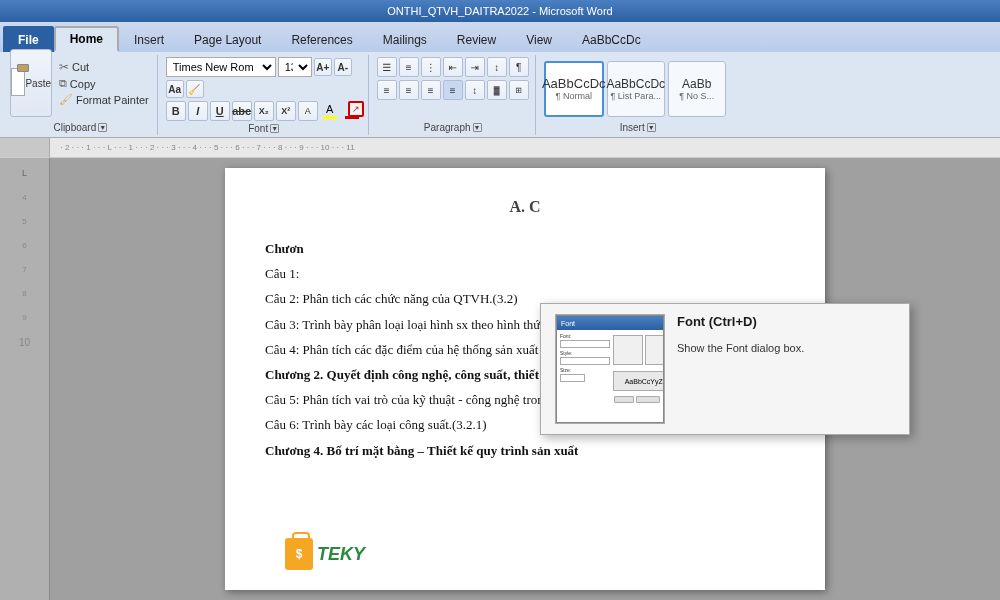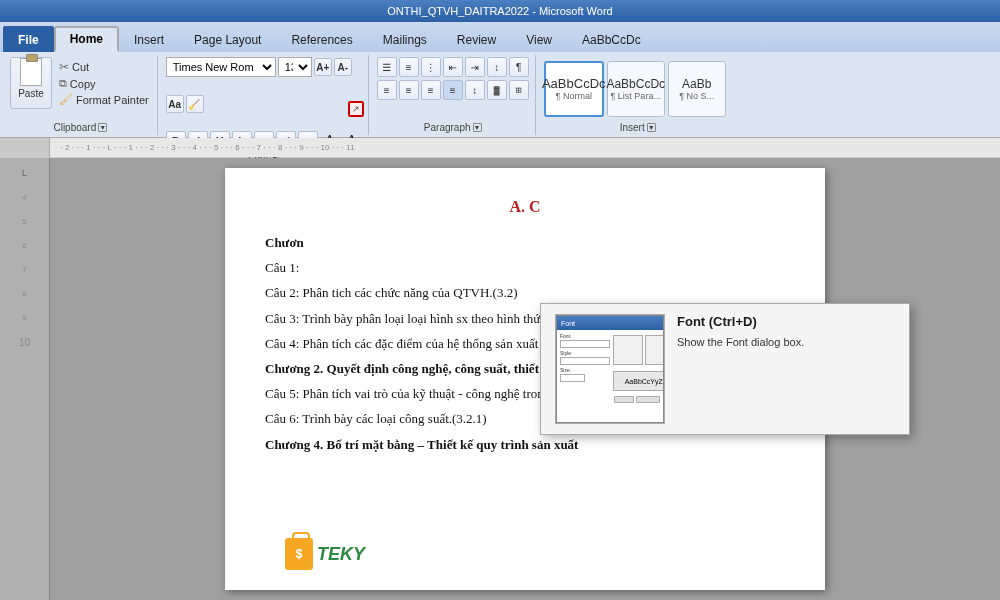--- a/index.html
+++ b/index.html
@@ -83,26 +83,25 @@
 
     
     .clipboard-group .group-content {
       flex-direction: column;
       align-items: flex-start;
       gap: 1px;
     }
 
     .paste-btn {
       width: 42px;
-      height: 52px;
+      height: 68px;
       background: linear-gradient(to bottom, #f0f4fa, #e0e8f4);
       border: 1px solid #b0bdd4;
       border-radius: 3px;
       display: flex;
-      flex-direction: column;
       align-items: center;
       cursor: pointer;
       font-size: 10px;
       color: #333;
     }
 
     .paste-icon {
       width: 22px;
       height: 28px;
       background: #fff;
@@ -355,22 +354,22 @@
       min-height: 420px;
       box-shadow: 2px 2px 8px rgba(0,0,0,0.4);
       padding: 30px 40px 20px 40px;
       position: relative;
     }
 
     .doc-title {
       text-align: center;
       font-size: 16px;
       font-weight: bold;
-      color: #b91c1c;
-      margin-bottom: 18px;
+      color: #404040;
+      margin-bottom: 24px;
       font-family: 'Times New Roman', serif;
     }
 
     .doc-line {
       font-family: 'Times New Roman', serif;
       font-size: 13px;
       color: #111;
       margin-bottom: 7px;
       line-height: 1.4;
     }
@@ -465,21 +464,21 @@
     .dialog-preview-box {
       width: 30px;
       height: 30px;
       background: #f0f0f0;
       border: 1px solid #aaa;
     }
 
     .tooltip-text-area {
       display: flex;
       flex-direction: column;
-      gap: 6px;
+      gap: 12px;
     }
 
     .tooltip-title {
       font-size: 13px;
       font-weight: bold;
       color: #1a1a1a;
     }
 
     .tooltip-desc {
       font-size: 11px;
@@ -668,21 +667,21 @@
       </div>
     </div>
     <div class="group-label-row">
       <span>Clipboard</span>
       <div class="expand-icon">▼</div>
     </div>
   </div>
 
   <div class="ribbon-group font-group" style="min-width:190px; position:relative;">
     <div class="group-content">
-      <div style="display:flex; flex-direction:column; gap:18px; width:100%;">
+      <div style="display:flex; flex-direction:column; gap:3px; width:100%;">
         <div class="font-row">
           <select class="font-select">
             <option>Times New Rom</option>
           </select>
           <select class="size-select">
             <option>13</option>
           </select>
           <div class="small-icon-btn">A+</div>
           <div class="small-icon-btn">A-</div>
         </div>

